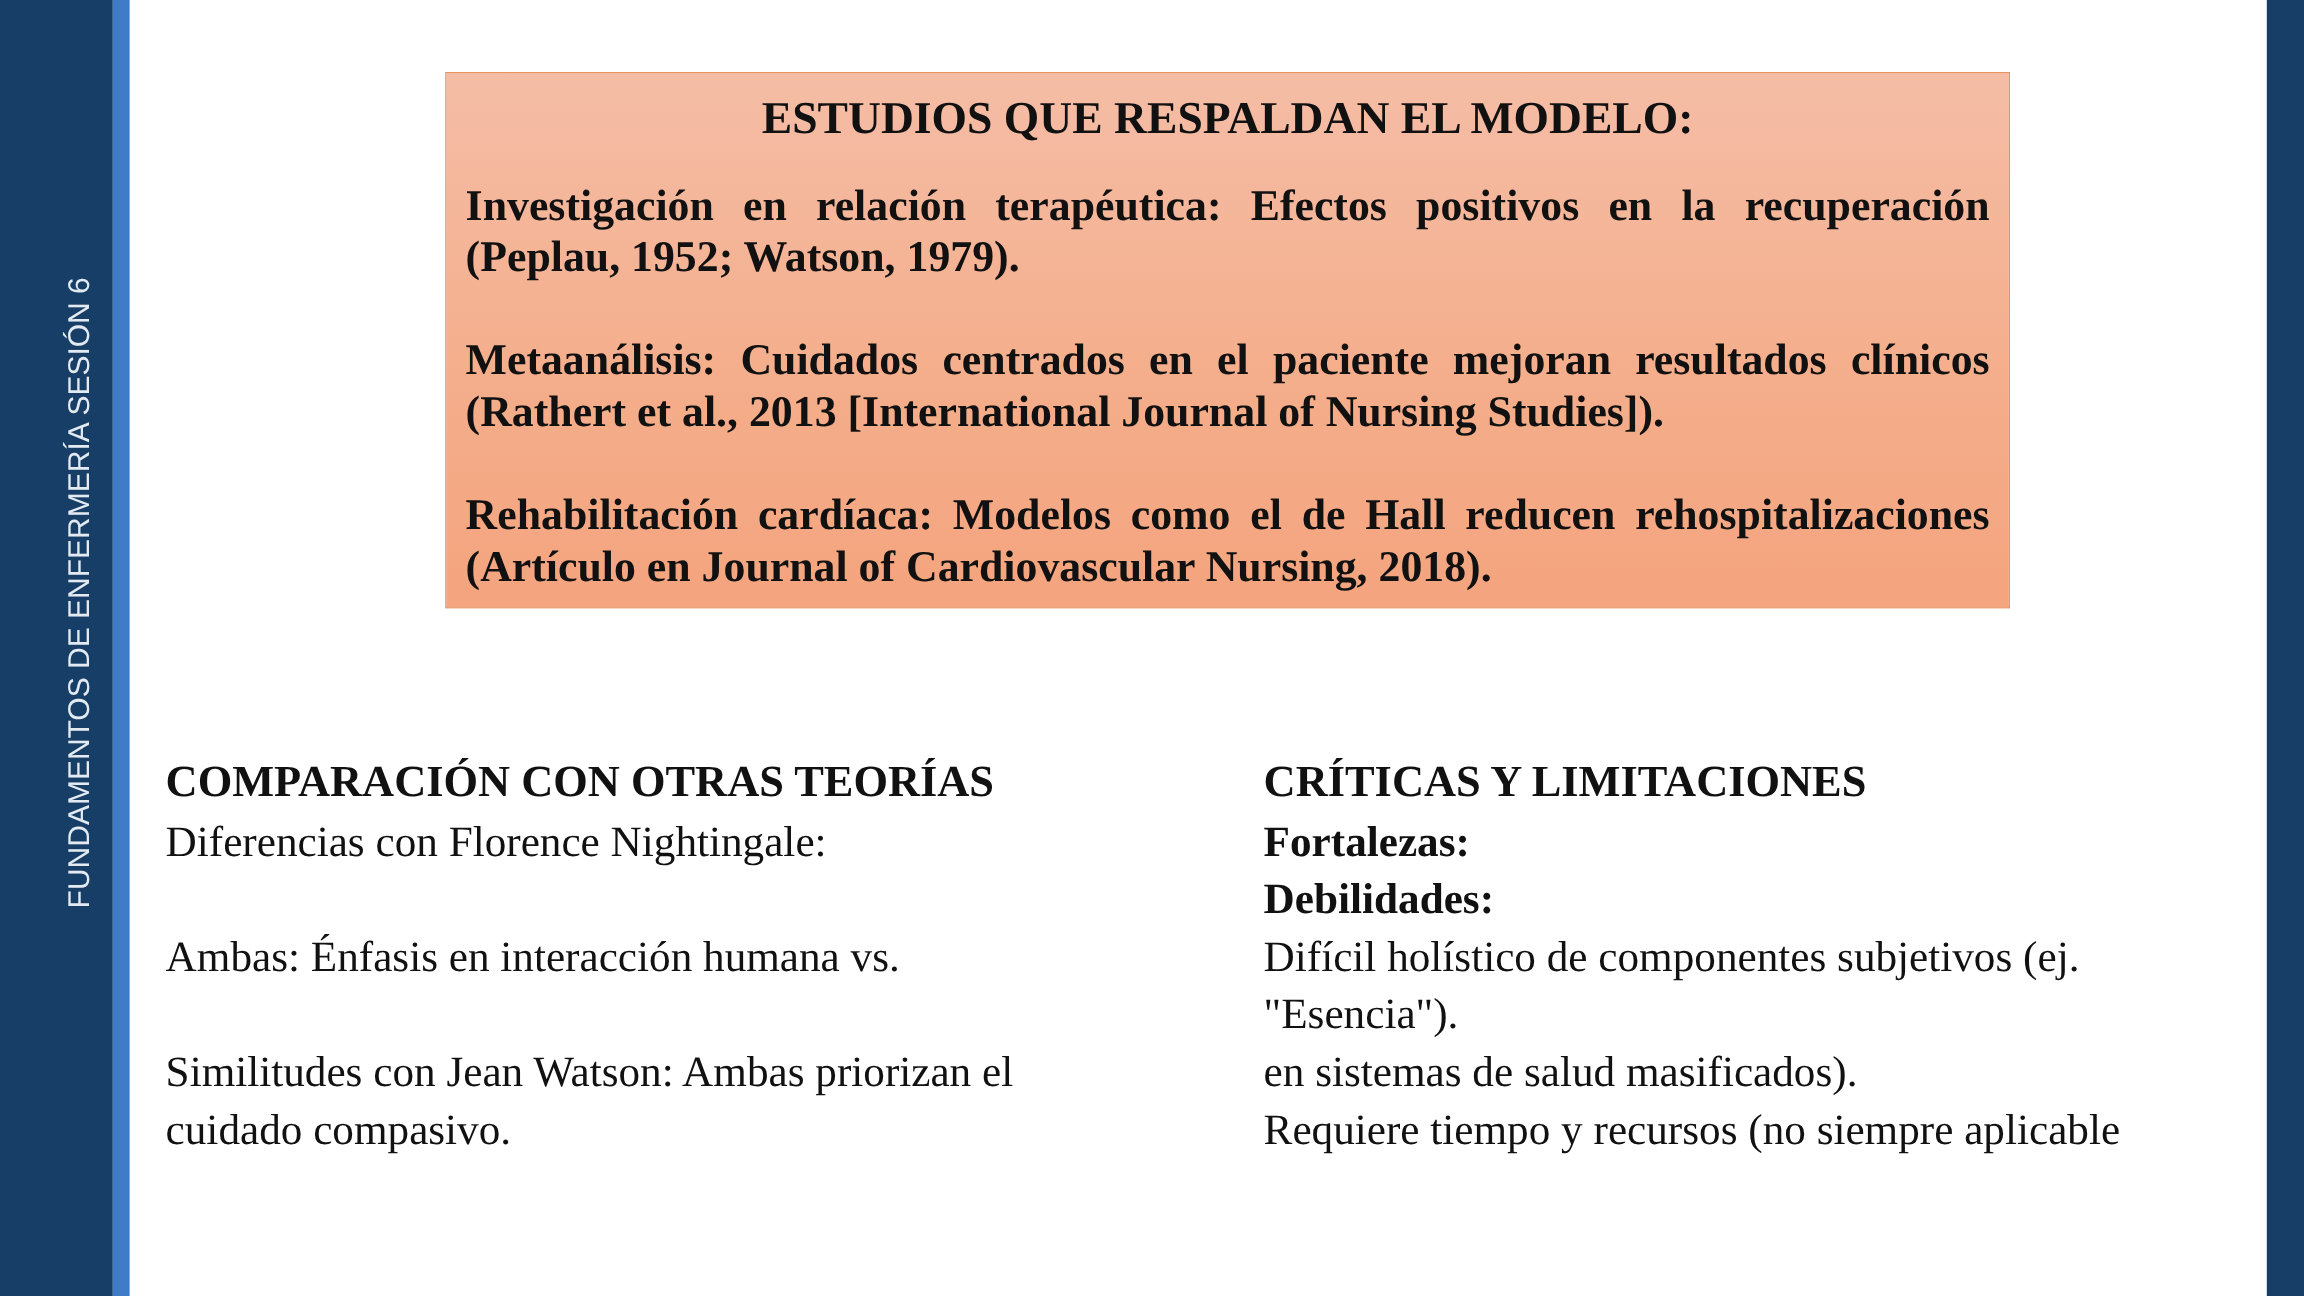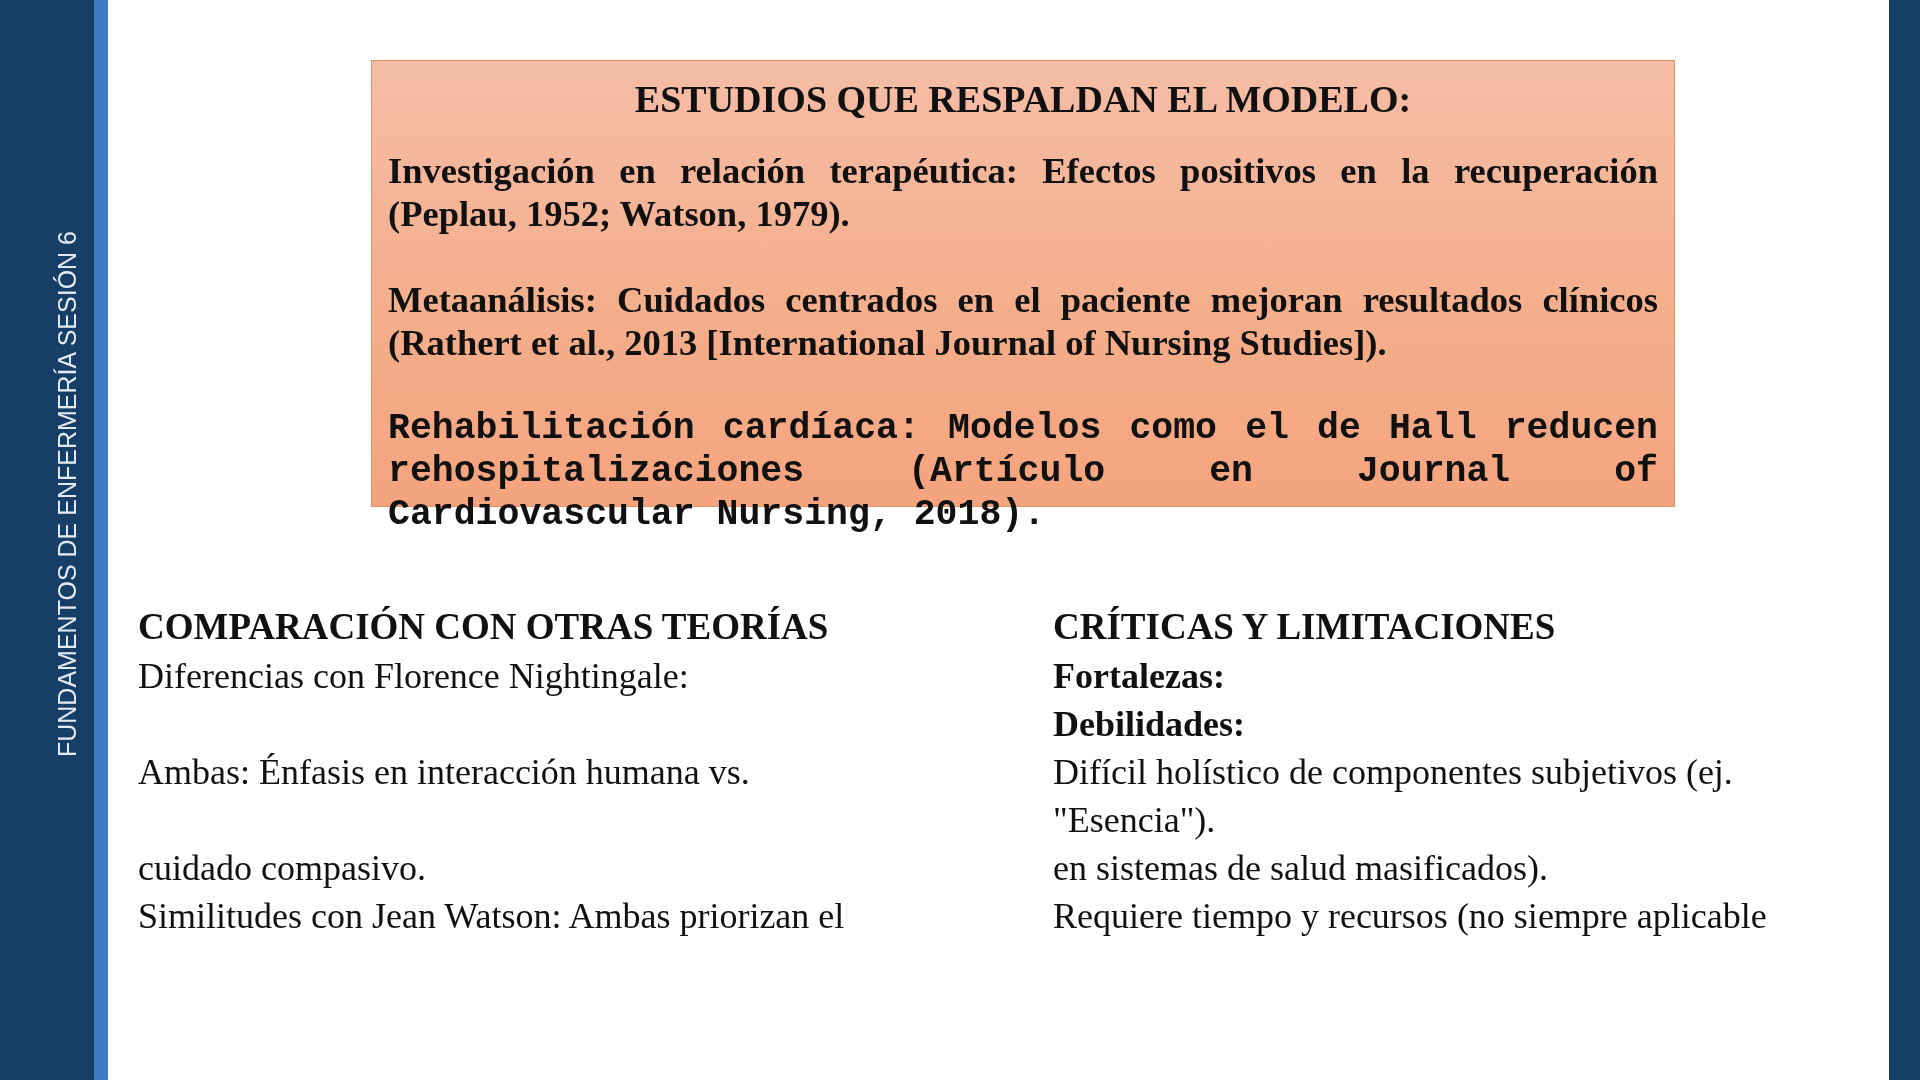--- a/index.html
+++ b/index.html
@@ -39,23 +39,23 @@
     padding:16px 16px 0 16px;
     font-weight:bold;
     margin-top:17px;
   }
   .box-title {
     text-align:center; font-size:38px; line-height:44px; margin:0 0 28px 0;
   }
   .box-para {
     font-size:36.5px; line-height:43px; text-align:justify; margin:0 0 43px 0;
   }
-  .box-para:last-child { margin-bottom:0;font-family:Liberation Mono, monospace; }
+  .box-para:last-child { margin-bottom:0; }
   .col {
-    position:absolute; top:602px;
+    position:absolute; top:627px;
     font-size:36px; line-height:48px;
   }
   .col-left { left:138px; width:800px; }
   .col-right { left:1053px; width:800px; }
   .col-heading { font-weight:bold; font-size:37px; line-height:50px; }
   .sub-heading { font-weight:bold; }
   .line { display:block; min-height:48px; }
 </style>
 </head>
 <body>
@@ -73,22 +73,22 @@
   <p class="box-para">Metaanálisis: Cuidados centrados en el paciente mejoran resultados clínicos (Rathert et al., 2013 [International Journal of Nursing Studies]).</p>
   <p class="box-para">Rehabilitación cardíaca: Modelos como el de Hall reducen rehospitalizaciones (Artículo en Journal of Cardiovascular Nursing, 2018).</p>
 </div>
 
 <div class="col col-left">
   <div class="col-heading">COMPARACIÓN CON OTRAS TEORÍAS</div>
   <span class="line">Diferencias con Florence Nightingale:</span>
   <span class="line"></span>
   <span class="line">Ambas: Énfasis en interacción humana vs.</span>
   <span class="line"></span>
+  <span class="line">Similitudes con Jean Watson: Ambas priorizan el</span>
   <span class="line">cuidado compasivo.</span>
-  <span class="line">Similitudes con Jean Watson: Ambas priorizan el</span>
 </div>
 
 <div class="col col-right">
   <div class="col-heading">CRÍTICAS Y LIMITACIONES</div>
   <span class="line sub-heading">Fortalezas:</span>
   <span class="line sub-heading">Debilidades:</span>
   <span class="line">Difícil holístico de componentes subjetivos (ej.</span>
   <span class="line">"Esencia").</span>
   <span class="line">en sistemas de salud masificados).</span>
   <span class="line">Requiere tiempo y recursos (no siempre aplicable</span>

